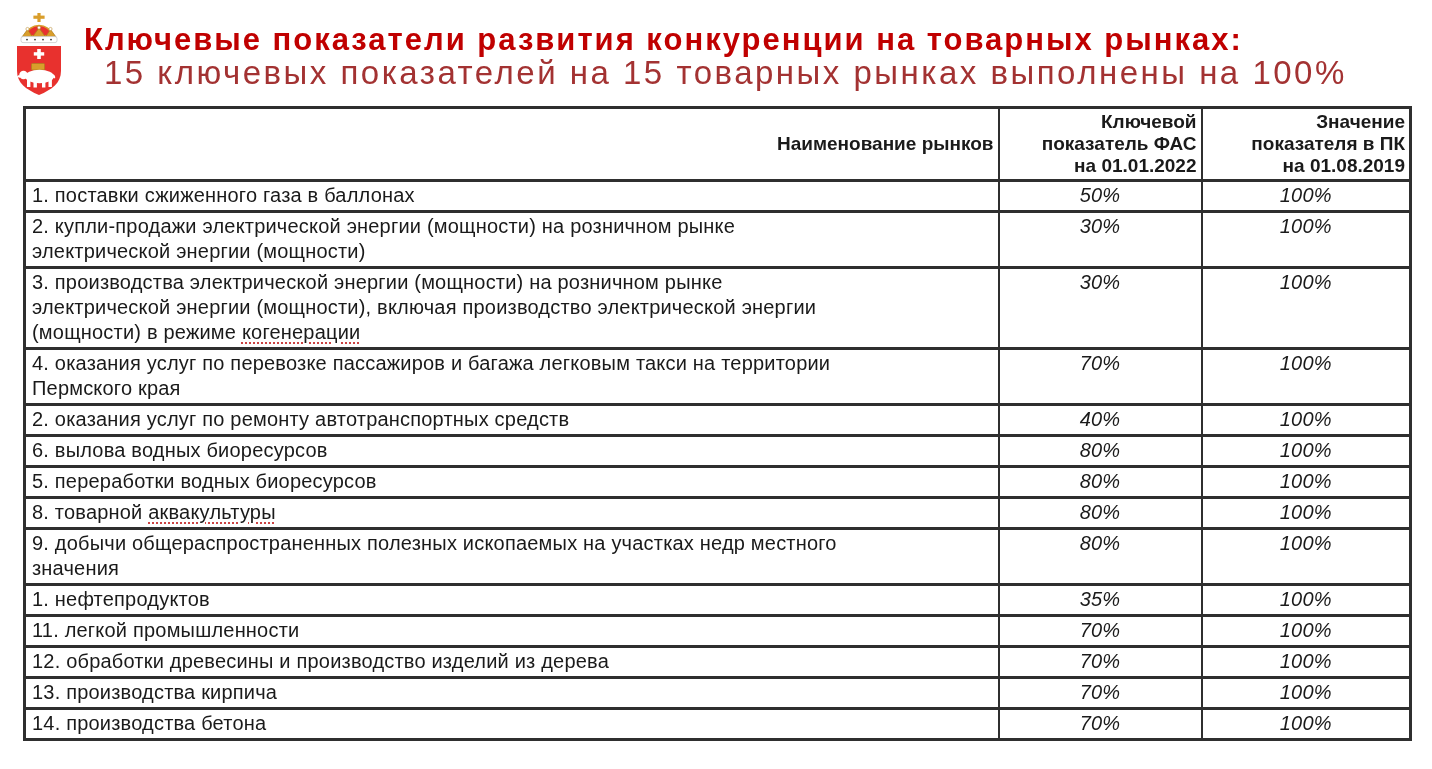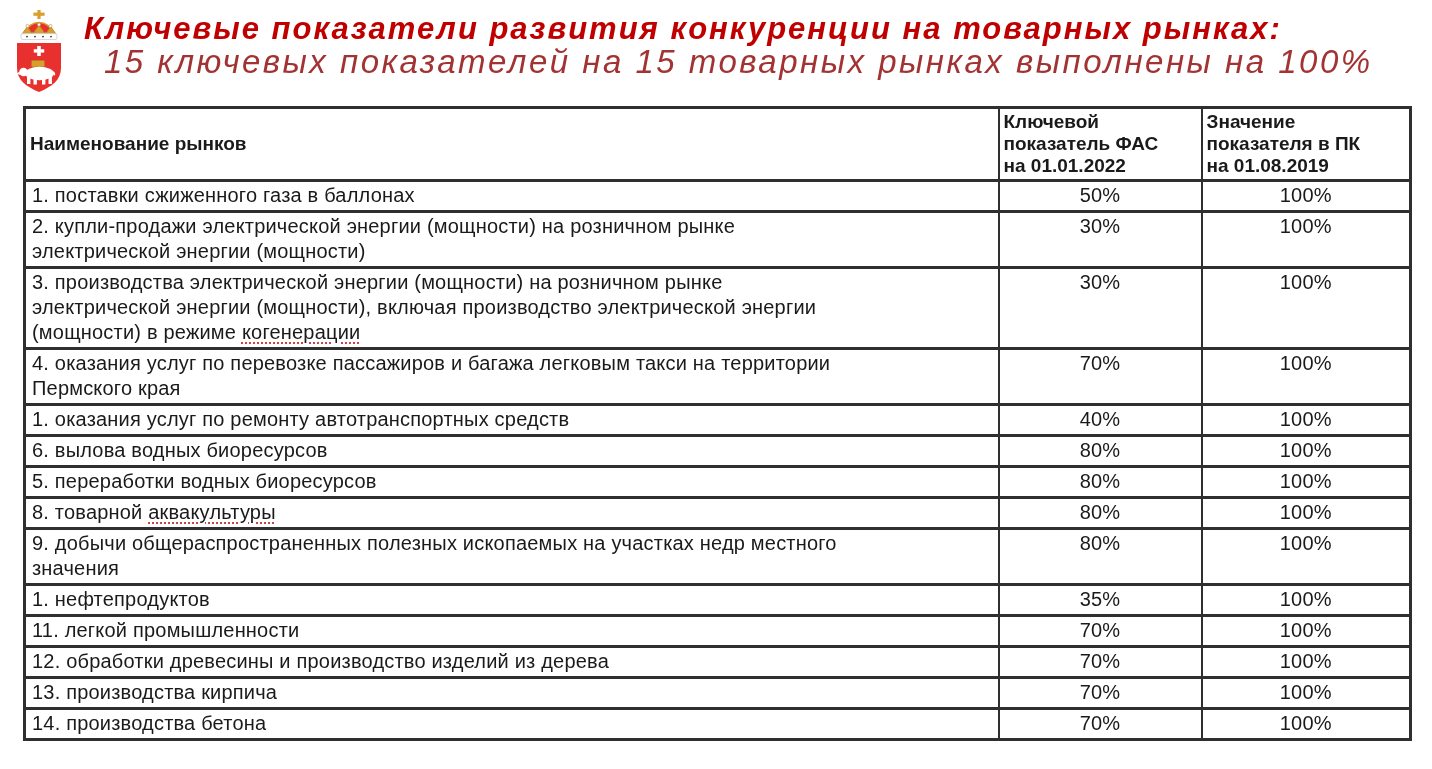--- a/index.html
+++ b/index.html
@@ -8,21 +8,21 @@
     --border-color:#2f2f2f;
     --spell-color:#CC4444;
     --text-color:#1a1a1a;
   }
   *{box-sizing:border-box;}
   html,body{margin:0;padding:0;}
   body{
     width:1432px;height:769px;background:#ffffff;overflow:hidden;
     font-family:"Liberation Sans","DejaVu Sans",sans-serif;color:var(--text-color);
   }
-  .slide-header{display:flex;align-items:flex-start;padding:8px 10px 0 12px;height:100px;font-style:italic;}
+  .slide-header{display:flex;align-items:center;padding:8px 10px 0 12px;height:100px;}
   .logo-wrap{flex:0 0 auto;width:54px;height:84px;margin-top:2px;}
   .titles{margin-left:18px;padding-top:4px;}
   .title-line1{
     font-size:31px;font-weight:bold;letter-spacing:2px;line-height:34px;
     color:var(--title-color);white-space:nowrap;
   }
   .title-line2{
     font-size:33px;font-weight:normal;letter-spacing:2.5px;line-height:34px;
     color:var(--subtitle-color);white-space:nowrap;margin-top:-1px;margin-left:20px;
   }
@@ -30,29 +30,29 @@
     border-collapse:collapse;table-layout:fixed;
     width:1386px;margin:6px 23px 0 23px;
     border:3px solid var(--border-color);
   }
   col.c1{width:974px;} col.c2{width:203px;} col.c3{width:209px;}
   th,td{
     border:2px solid var(--border-color);
     border-top-width:3px;border-bottom-width:3px;
   }
   th{
-    font-size:19px;font-weight:bold;text-align:left;vertical-align:middle;
+    font-size:19px;font-weight:bold;text-align:right;vertical-align:middle;
     line-height:22px;padding:2px 4px;white-space:pre-line;
   }
   td{
     font-size:20px;line-height:25px;vertical-align:top;
     padding:1px 6px 2px 6px;letter-spacing:0.2px;
   }
   td.market{text-align:left;white-space:pre-line;}
-  td.value{text-align:center;}
+  td.value{text-align:center;font-style:italic;}
   .spellcheck{
     text-decoration-line:underline;
     text-decoration-style:dotted;
     text-decoration-color:var(--spell-color);
     text-decoration-thickness:2px;
     text-underline-offset:3px;
   }
 </style>
 </head>
 <body>
@@ -138,21 +138,21 @@
         <td class="value">30%</td>
         <td class="value">100%</td>
       </tr>
       <tr>
         <td class="market">4. оказания услуг по перевозке пассажиров и багажа легковым такси на территории
 Пермского края</td>
         <td class="value">70%</td>
         <td class="value">100%</td>
       </tr>
       <tr>
-        <td class="market">1. оказания услуг по ремонту автотранспортных средств</td>
+        <td class="market">2. оказания услуг по ремонту автотранспортных средств</td>
         <td class="value">40%</td>
         <td class="value">100%</td>
       </tr>
       <tr>
         <td class="market">6. вылова водных биоресурсов</td>
         <td class="value">80%</td>
         <td class="value">100%</td>
       </tr>
       <tr>
         <td class="market">5. переработки водных биоресурсов</td>

